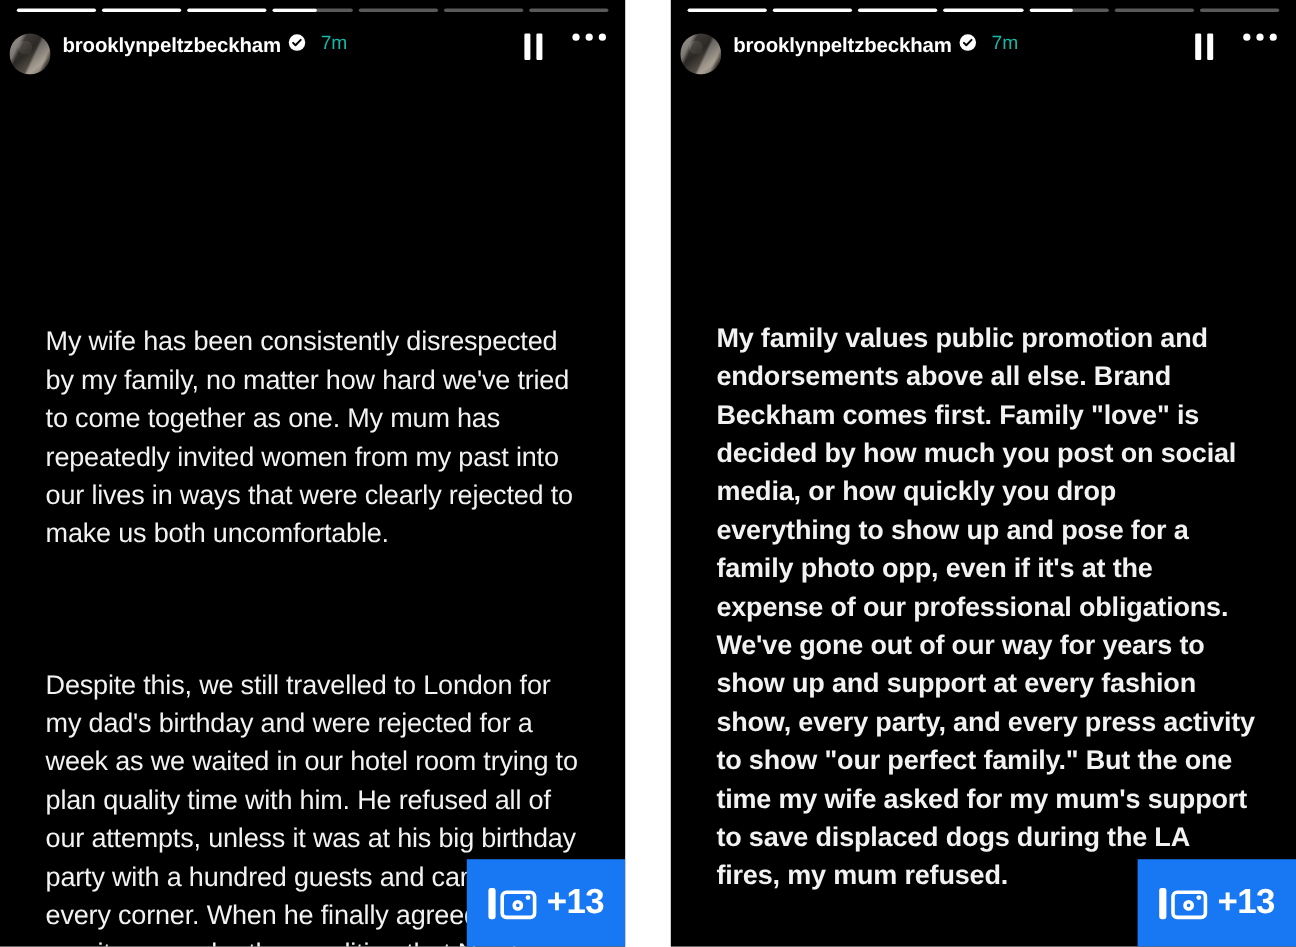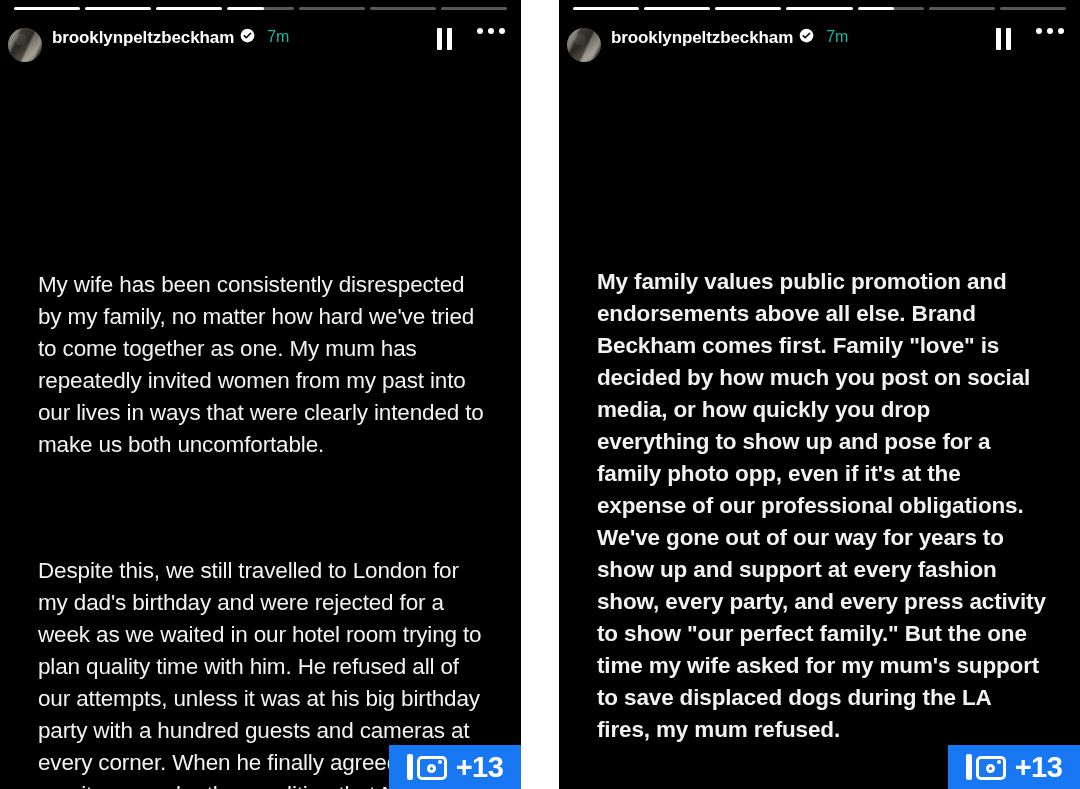--- a/index.html
+++ b/index.html
@@ -156,21 +156,21 @@
   .story-body p {
     margin: 0 0 30px 0;
   }
   .story-body p:last-child { margin-bottom: 0; }
 
   
   .photo-badge {
     position: absolute;
     bottom: 0;
     right: 0;
-    height: 44px;
+    height: 73px;
     min-width: 132px;
     background: #1877f2;
     display: flex;
     align-items: center;
     justify-content: center;
     gap: 9px;
     padding: 0 14px 0 14px;
     box-sizing: border-box;
   }
   .cam-icon {
@@ -257,21 +257,21 @@
         <span></span>
       </div>
       <div class="more-icon">
         <span></span>
         <span></span>
         <span></span>
       </div>
     </div>
 
     <div class="story-body">
-      <p>My wife has been consistently disrespected by my family, no matter how hard we've tried to come together as one. My mum has repeatedly invited women from my past into our lives in ways that were clearly intended to make us both uncomfortable.</p>
+      <p>My wife has been consistently disrespected by my family, no matter how hard we've tried to come together as one. My mum has repeatedly invited women from my past into our lives in ways that were clearly rejected to make us both uncomfortable.</p>
       <p>Despite this, we still travelled to London for my dad's birthday and were rejected for a week as we waited in our hotel room trying to plan quality time with him. He refused all of our attempts, unless it was at his big birthday party with a hundred guests and cameras at every corner. When he finally agreed to see me, it was under the condition that Nicola wasn't invited. It was a slap in the face. Later, when my family travelled to LA, they refused to see me at all.</p>
     </div>
 
     <div class="photo-badge">
       <span class="cam-icon">
         <span class="bar"></span>
         <span class="body"></span>
         <span class="lens"></span>
         <span class="flash"></span>
       </span>

